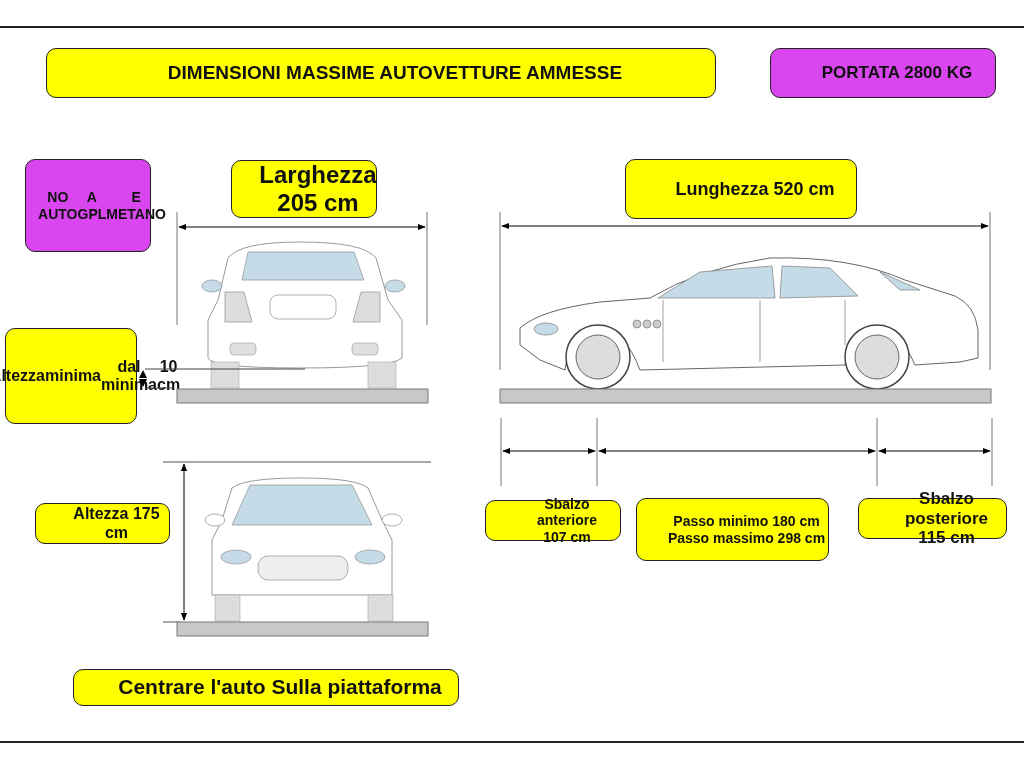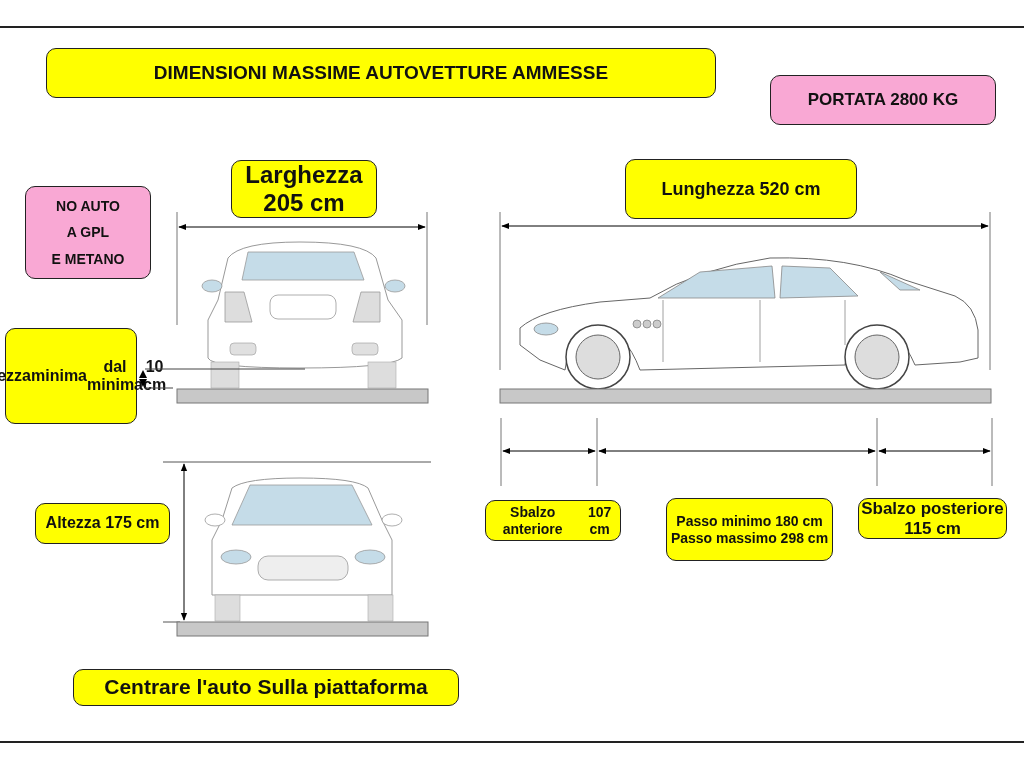--- a/index.html
+++ b/index.html
@@ -1,36 +1,36 @@
 <!DOCTYPE html>
 <html><head>
 <meta charset="utf-8">
 <style>
   html,body{margin:0;padding:0;background:#fff;}
   body{width:1024px;height:768px;position:relative;overflow:hidden;font-family:"Liberation Sans",sans-serif;}
   .rule{position:absolute;left:0;width:1024px;height:2px;background:#222;}
-  .box{position:absolute;box-sizing:border-box;border:1.5px solid #222;border-radius:10px;display:flex;align-items:center;justify-content:center;text-align:center;font-weight:bold;color:#111;line-height:1.15;}
+  .box{position:absolute;box-sizing:border-box;border:1.5px solid #222;border-radius:10px;display:flex;align-items:center;justify-content:center;text-align:center;font-weight:bold;color:#111;line-height:1.15;padding-left:28px;}
   .yellow{background:#ffff00;}
-  .red{background:#f9a8d4;margin-top:27px;}
+  .red{background:#d946ef;}
   svg{position:absolute;left:0;top:0;}
 </style>
 </head>
 <body>
 
 <div class="rule" style="top:26px;"></div>
 <div class="rule" style="top:741px;"></div>
 
 <div class="box yellow" style="left:46px;top:48px;width:670px;height:50px;font-size:19px;">
   <span>DIMENSIONI MASSIME AUTOVETTURE AMMESSE</span>
 </div>
 <div class="box red" style="left:770px;top:48px;width:226px;height:50px;font-size:17px;">
   <span>PORTATA 2800 KG</span>
 </div>
 
-<div class="box red" style="left:25px;top:159px;width:126px;height:93px;font-size:14px;flex-direction:column;gap:10px;">
+<div class="box red" style="left:25px;top:159px;width:126px;height:93px;font-size:14px;flex-direction:row;">
   <span>NO AUTO</span>
   <span>A GPL</span>
   <span>E METANO</span>
 </div>
 
 <div class="box yellow" style="left:231px;top:160px;width:146px;height:58px;font-size:24px;flex-direction:column;">
   <span>Larghezza</span>
   <span>205 cm</span>
 </div>
 
@@ -42,26 +42,26 @@
   <span>Altezza</span>
   <span>minima</span>
   <span>dal minima</span>
   <span>10 cm</span>
 </div>
 
 <div class="box yellow" style="left:35px;top:503px;width:135px;height:41px;font-size:16px;">
   <span>Altezza 175 cm</span>
 </div>
 
-<div class="box yellow" style="left:485px;top:500px;width:136px;height:41px;font-size:14px;flex-direction:row;">
+<div class="box yellow" style="left:485px;top:500px;width:136px;height:41px;font-size:14px;flex-direction:column;">
   <span>Sbalzo anteriore</span>
   <span>107 cm</span>
 </div>
 
-<div class="box yellow" style="left:666px;top:498px;width:167px;height:63px;font-size:14px;flex-direction:column;">
+<div class="box yellow" style="left:636px;top:498px;width:193px;height:63px;font-size:14px;flex-direction:column;">
   <span>Passo minimo 180 cm</span>
   <span>Passo massimo 298 cm</span>
 </div>
 
 <div class="box yellow" style="left:858px;top:498px;width:149px;height:41px;font-size:17px;flex-direction:column;">
   <span>Sbalzo posteriore</span>
   <span>115 cm</span>
 </div>
 
 <div class="box yellow" style="left:73px;top:669px;width:386px;height:37px;font-size:21px;">

